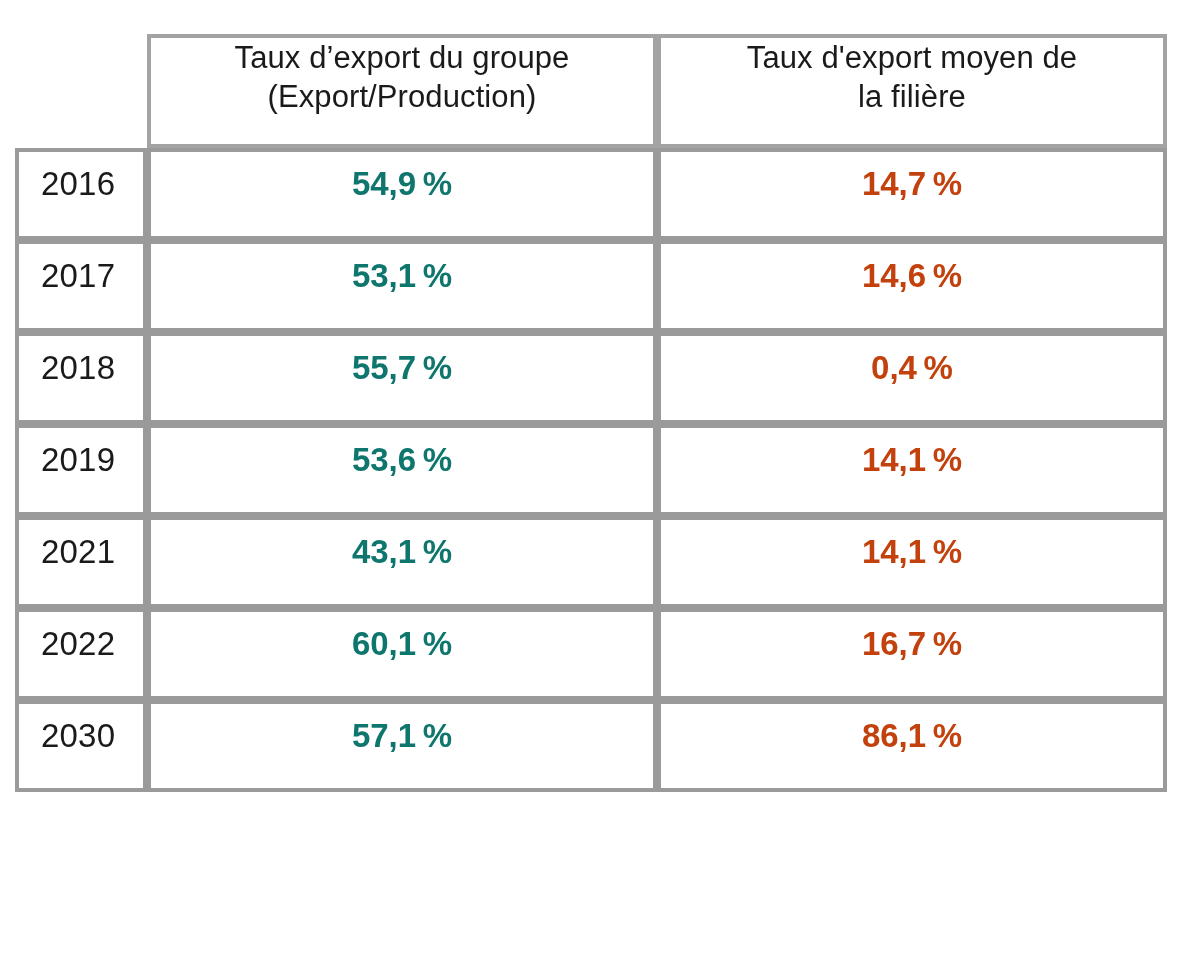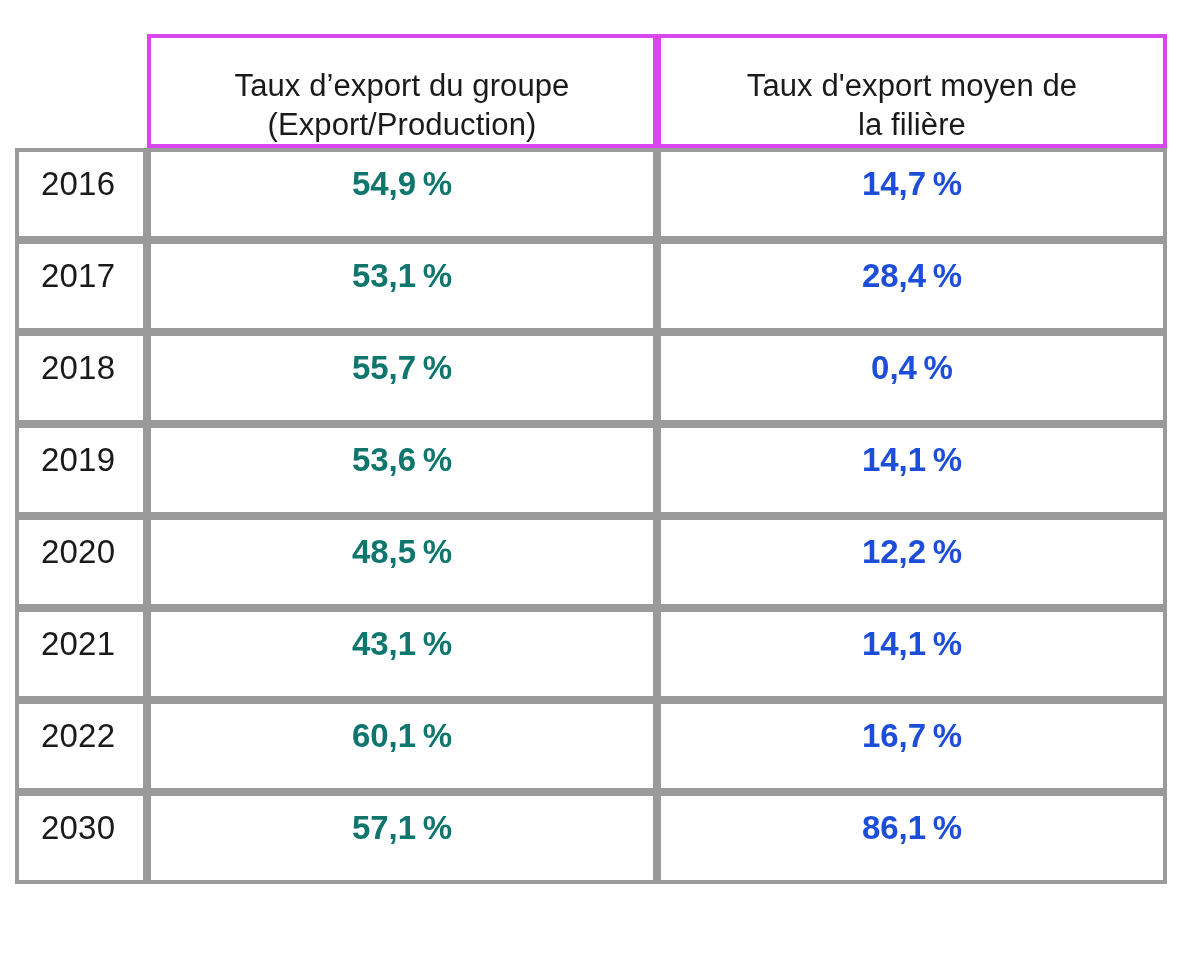--- a/index.html
+++ b/index.html
@@ -49,24 +49,24 @@
 
   .head-blank {
     
     border: none;
     background: #ffffff;
   }
 
   .head-cell {
     box-sizing: border-box;
     height: 114px;
-    border: 4px solid #d946ef;
+    border: 4px solid #a3a3a3;
     background: #ffffff;
     display: flex;
-    align-items: flex-end;
+    align-items: flex-start;
     justify-content: center;
     text-align: center;
     padding: 0 18px;
   }
 
   .head-cell .htxt {
     display: block;
     color: #1a1a1a;
     font-size: 31px;
     line-height: 1.26;
@@ -106,21 +106,21 @@
   }
 
   .val-cell .ctxt {
     text-align: center;
     font-size: 33px;
     font-weight: 700;
     letter-spacing: 0.3px;
   }
 
   .val-group  { color: #0f766e; }
-  .val-filiere{ color: #1d4ed8; }
+  .val-filiere{ color: #c2410c; }
 </style>
 </head>
 <body>
 
 <div class="sheet">
 
   <table class="tbl">
     <colgroup>
       <col class="c-year">
       <col class="c-val">
@@ -173,21 +173,21 @@
             <span class="ctxt">2017</span>
           </div>
         </td>
         <td>
           <div class="data-cell val-cell">
             <span class="ctxt val-group">53,1 %</span>
           </div>
         </td>
         <td>
           <div class="data-cell val-cell">
-            <span class="ctxt val-filiere">28,4 %</span>
+            <span class="ctxt val-filiere">14,6 %</span>
           </div>
         </td>
       </tr>
 
       <tr class="row-data">
         <td>
           <div class="data-cell year-cell">
             <span class="ctxt">2018</span>
           </div>
         </td>
@@ -214,37 +214,20 @@
             <span class="ctxt val-group">53,6 %</span>
           </div>
         </td>
         <td>
           <div class="data-cell val-cell">
             <span class="ctxt val-filiere">14,1 %</span>
           </div>
         </td>
       </tr>
 
-      <tr class="row-data">
-        <td>
-          <div class="data-cell year-cell">
-            <span class="ctxt">2020</span>
-          </div>
-        </td>
-        <td>
-          <div class="data-cell val-cell">
-            <span class="ctxt val-group">48,5 %</span>
-          </div>
-        </td>
-        <td>
-          <div class="data-cell val-cell">
-            <span class="ctxt val-filiere">12,2 %</span>
-          </div>
-        </td>
-      </tr>
 
       <tr class="row-data">
         <td>
           <div class="data-cell year-cell">
             <span class="ctxt">2021</span>
           </div>
         </td>
         <td>
           <div class="data-cell val-cell">
             <span class="ctxt val-group">43,1 %</span>

